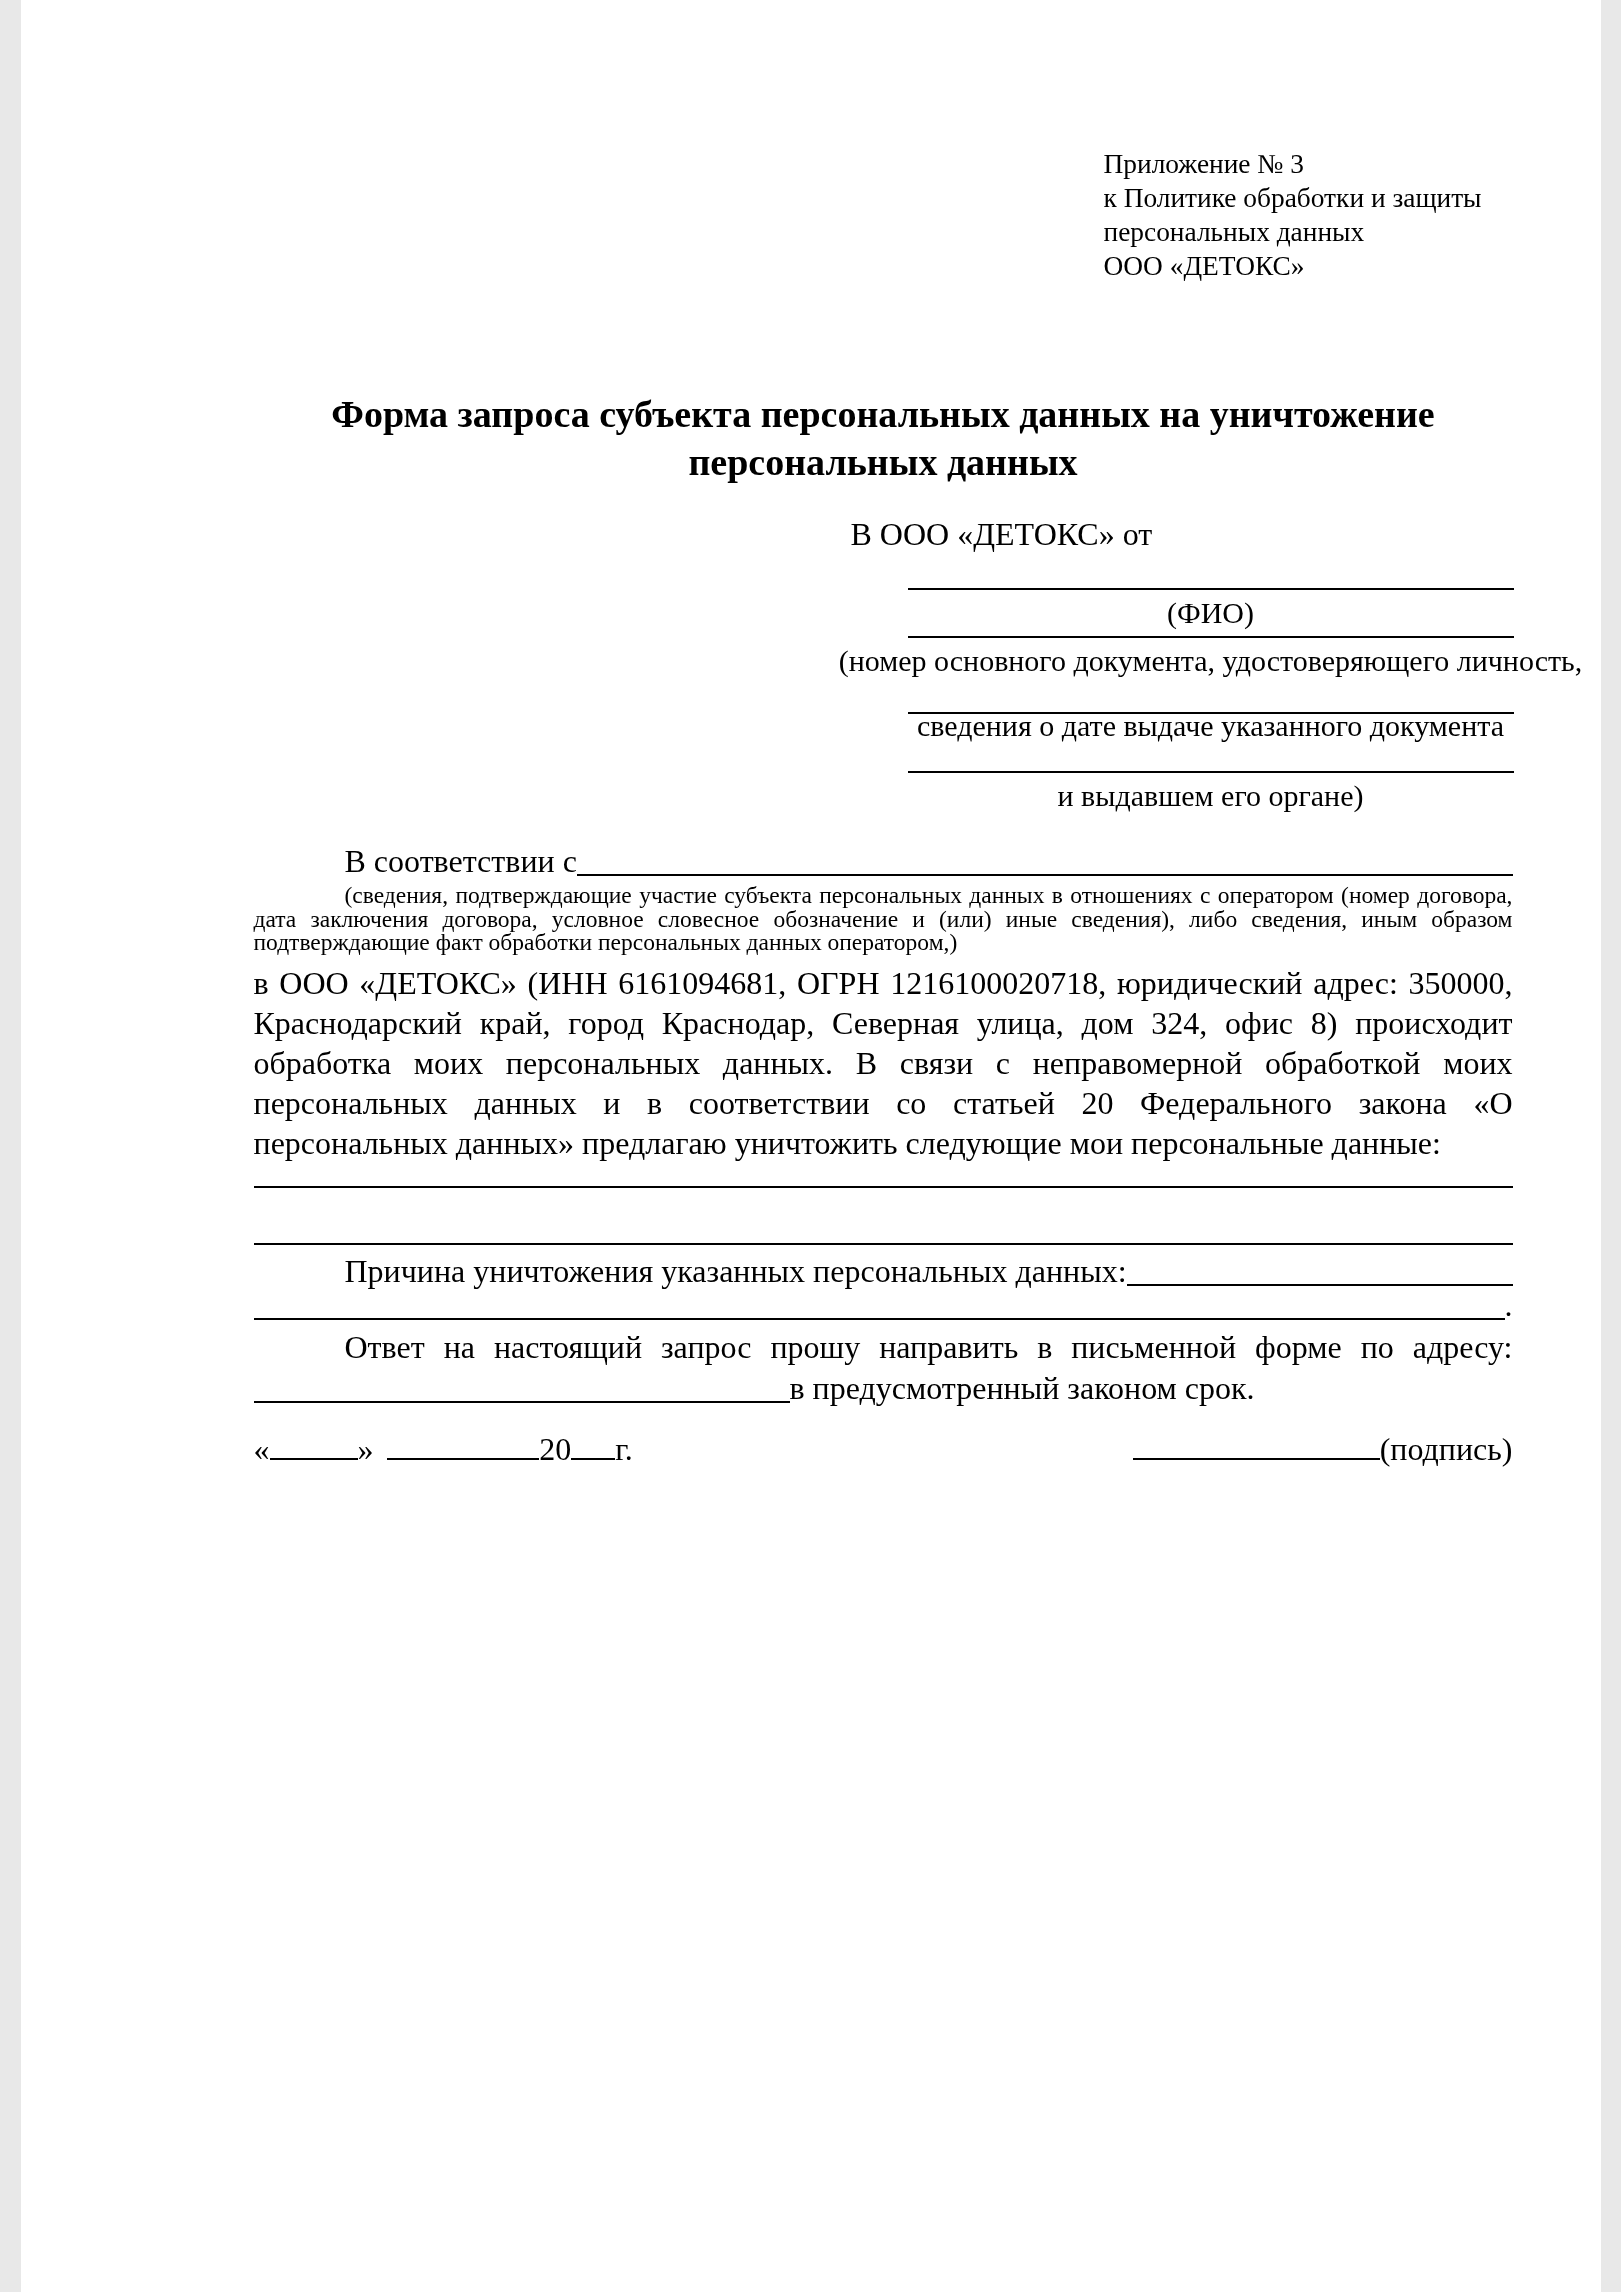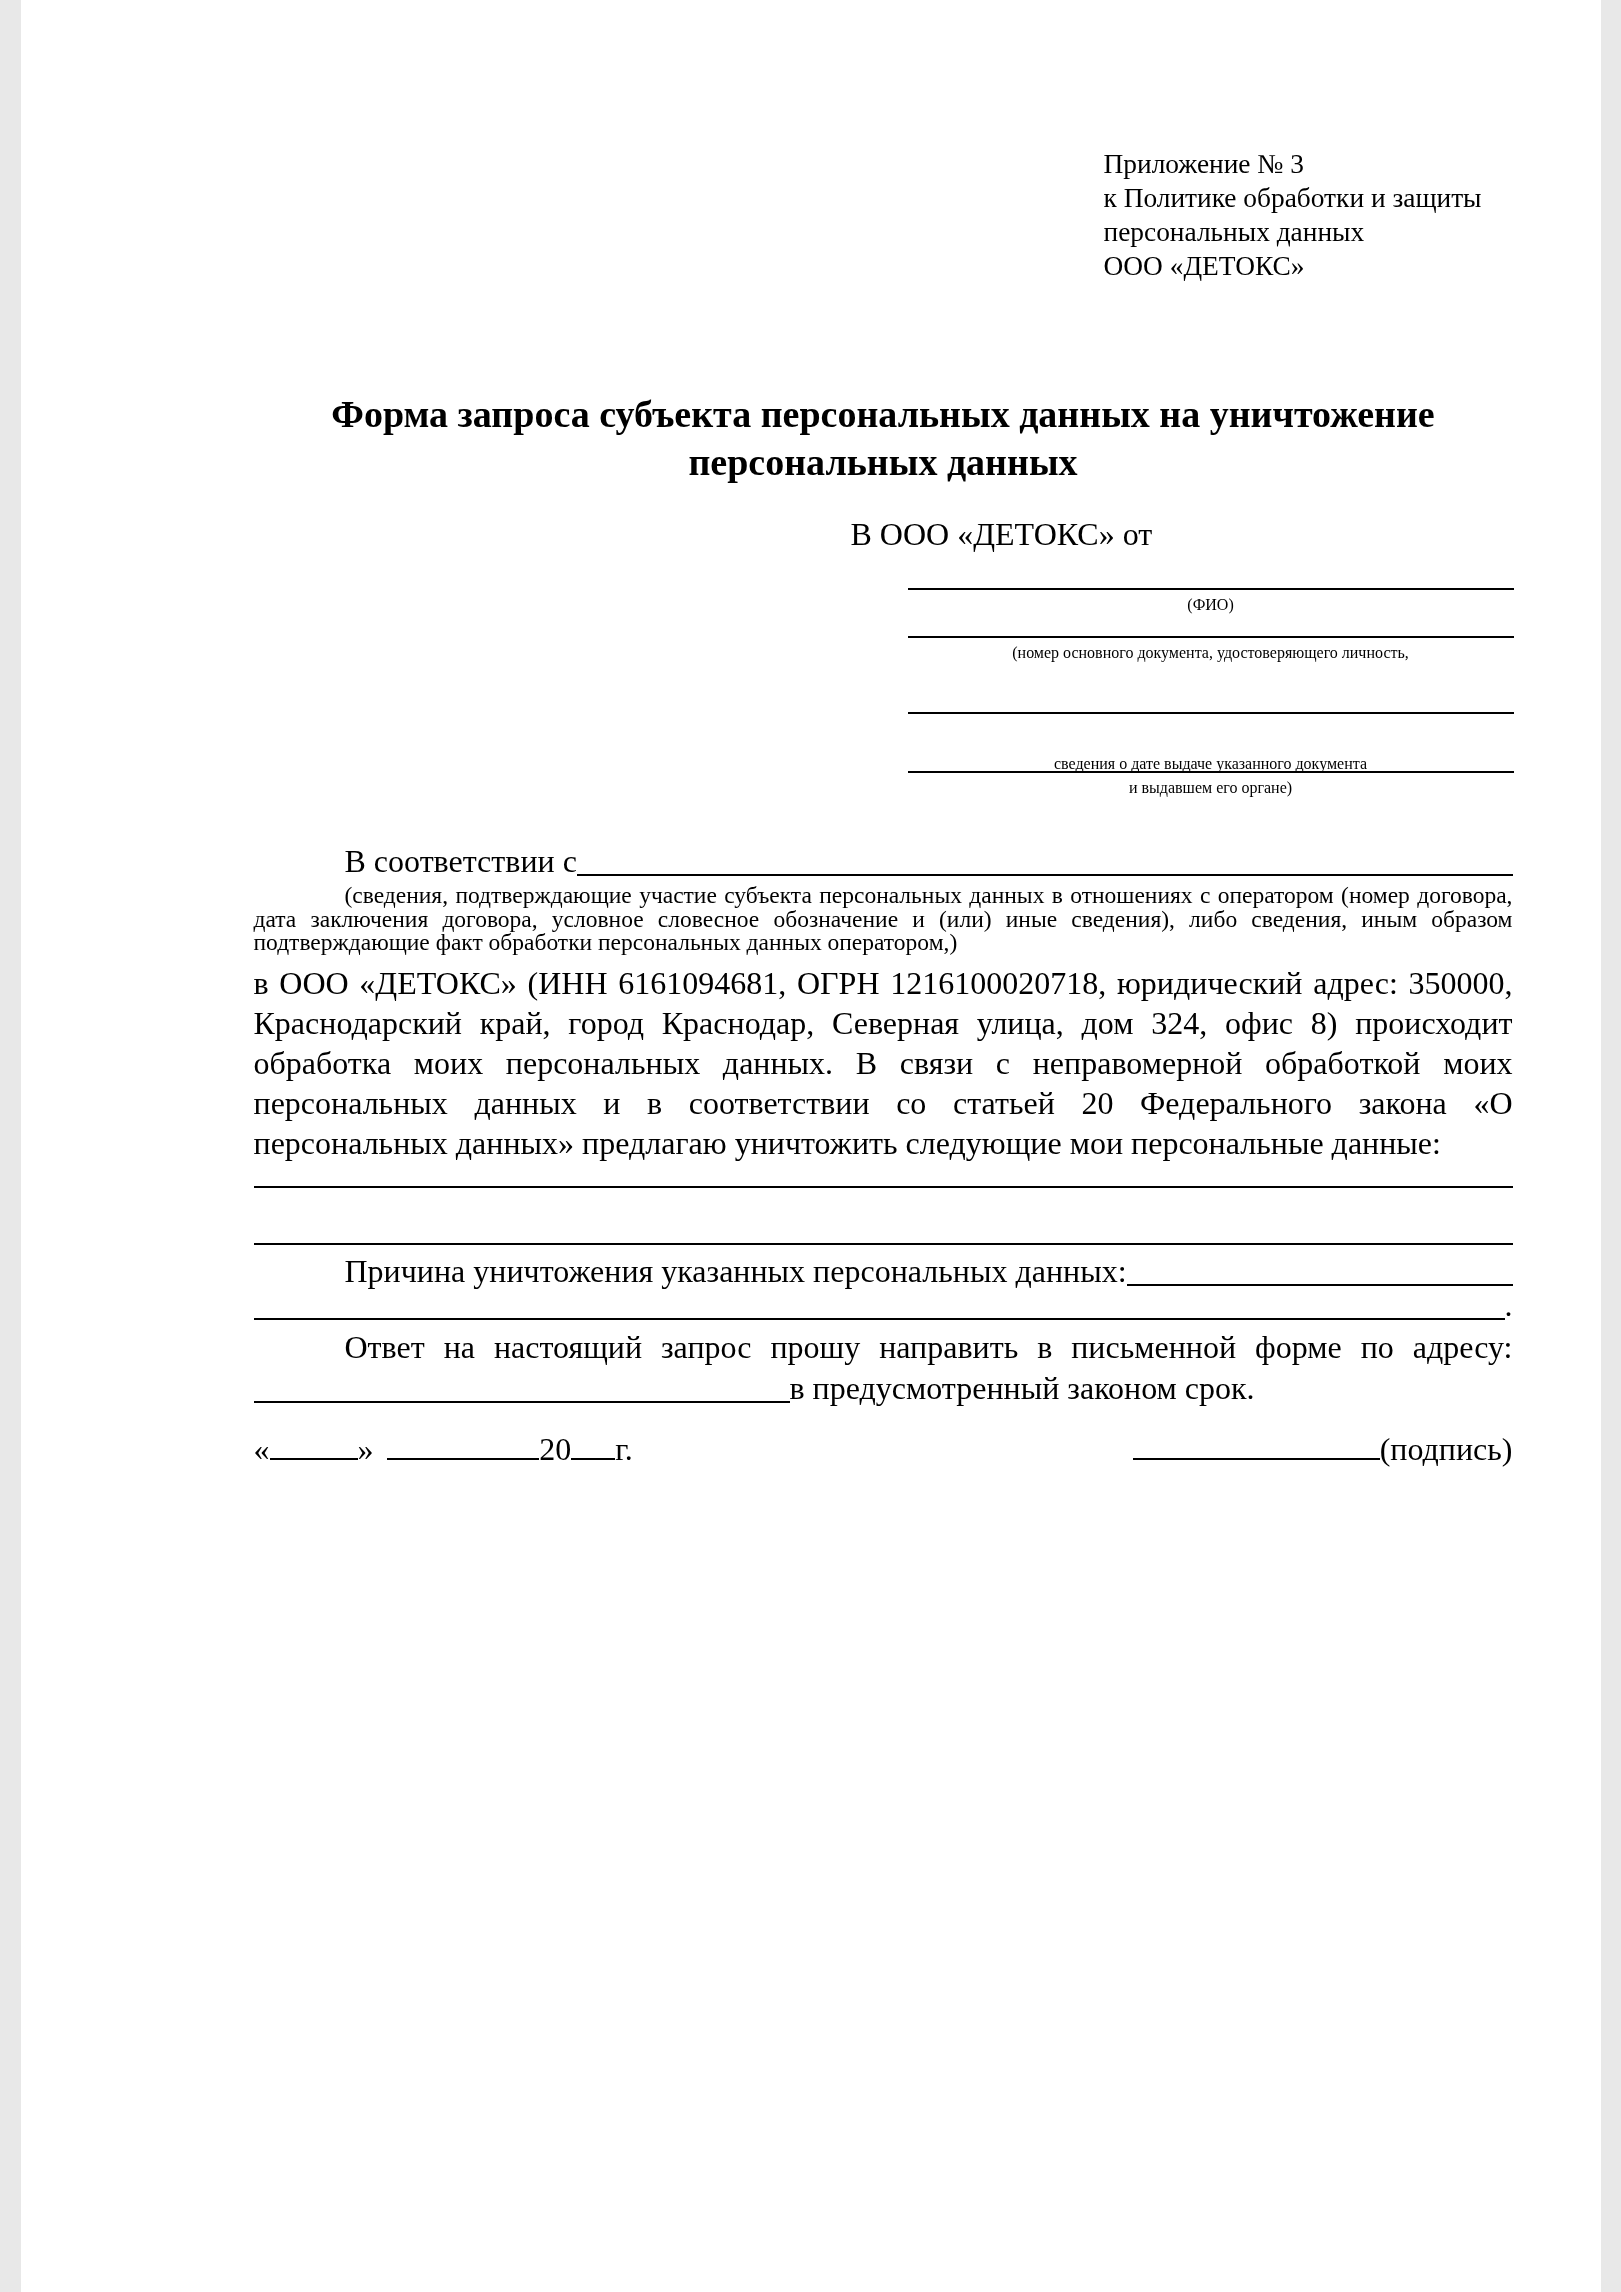--- a/index.html
+++ b/index.html
@@ -20,24 +20,24 @@
   
   .title { left:233px; top:390px; width:1259px; text-align:center;
            font-weight:700; font-size:38px; line-height:48px; }
 
   
   .addressee { left:830px; top:516px; font-size:32px; }
 
   
   .fline { left:887px; width:606px; height:0; border-top:2.9px solid #000; }
   .fcap  { left:887px; width:606px; display:flex; justify-content:center;
-           font-size:16px; white-space:nowrap; }
+           font-size:30px; white-space:nowrap; }
   .l1 { top:588px; } .c1 { top:596px; }
   .l2 { top:636px; } .c2 { top:644px; }
-  .l3 { top:712px; } .c3 { top:755px; }
+  .l3 { top:712px; } .c3 { top:709px; }
   .l4 { top:771px; } .c4 { top:779px; }
 
   
   .row { left:233px; width:1259px; display:flex; align-items:flex-end; font-size:32px; }
   .row .label { white-space:nowrap; }
   .indent { padding-left:91px; }
   .fill { flex:1 1 auto; height:5.9px; border-bottom:2.9px solid #000; margin-bottom:3.9px; }
 
   .accordance { top:843px; }
   .note { left:233px; top:884px; width:1259px; font-size:23.5px; line-height:23.5px;

